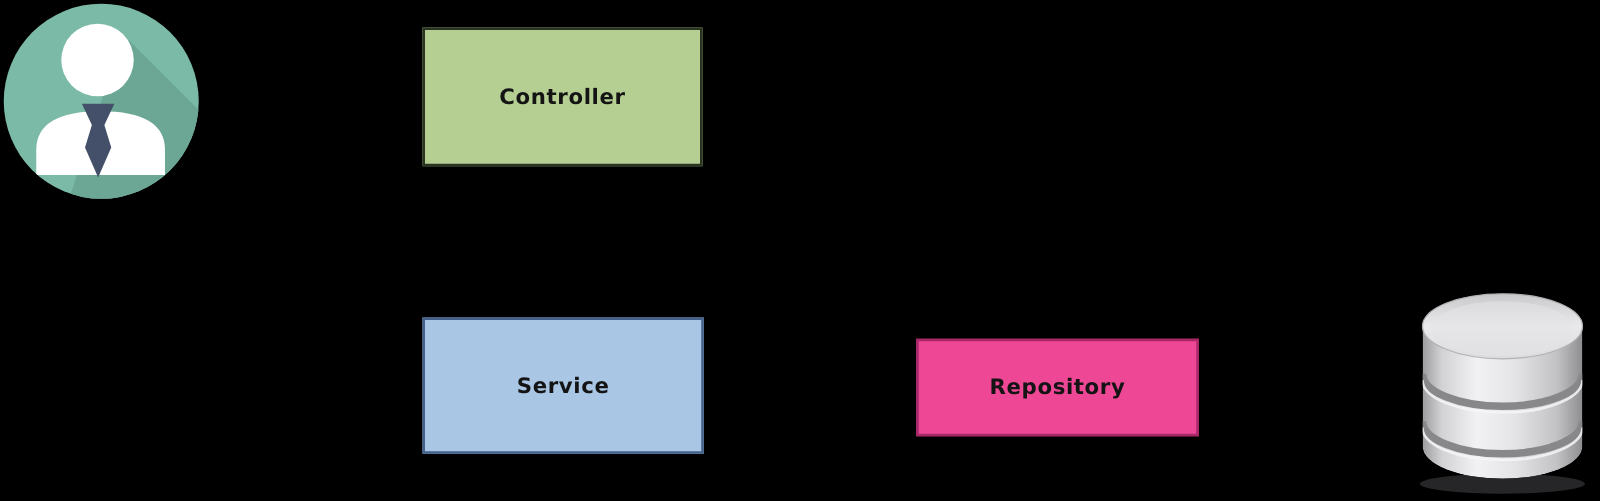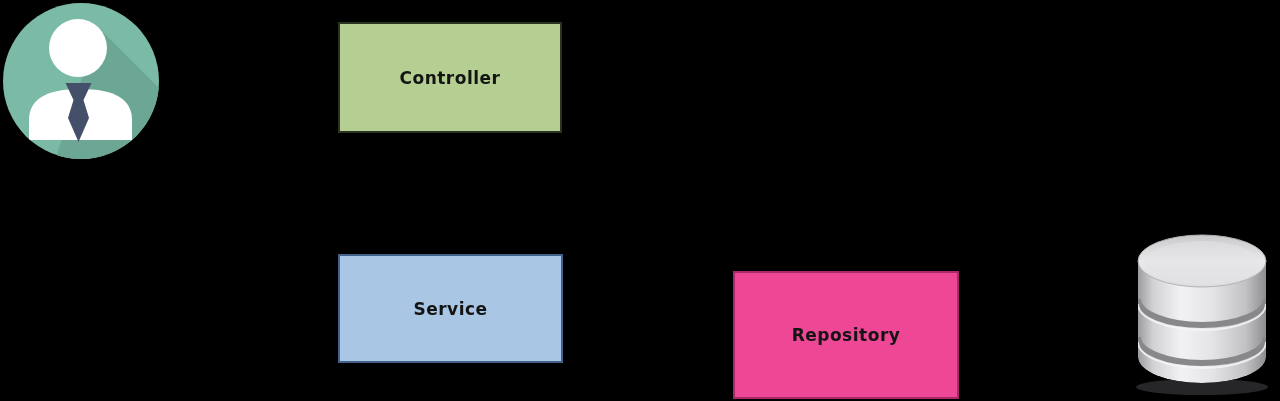--- a/index.html
+++ b/index.html
@@ -22,21 +22,21 @@
   }
   .node-label {
     font-size: 17px;
     font-weight: 600;
     letter-spacing: 0.5px;
     color: #141414;
   }
 
   .node-controller { left: 338px; top: 22px;  width: 224px; height: 111px; }
   .node-service    { left: 338px; top: 254px; width: 225px; height: 109px; }
-  .node-repository { left: 733px; top: 271px; width: 226px; height: 128px; }
+  .node-repository { left: 733px; top: 271px; width: 226px; height: 78px; }
 
   .avatar-wrap { position: absolute; left: 2px; top: 2px; width: 158px; height: 158px; }
   .db-wrap     { position: absolute; left: 1134px; top: 229px; width: 136px; height: 170px; }
 </style>
 </head>
 <body>
 
 <div class="canvas">
 
   <div class="avatar-wrap">

